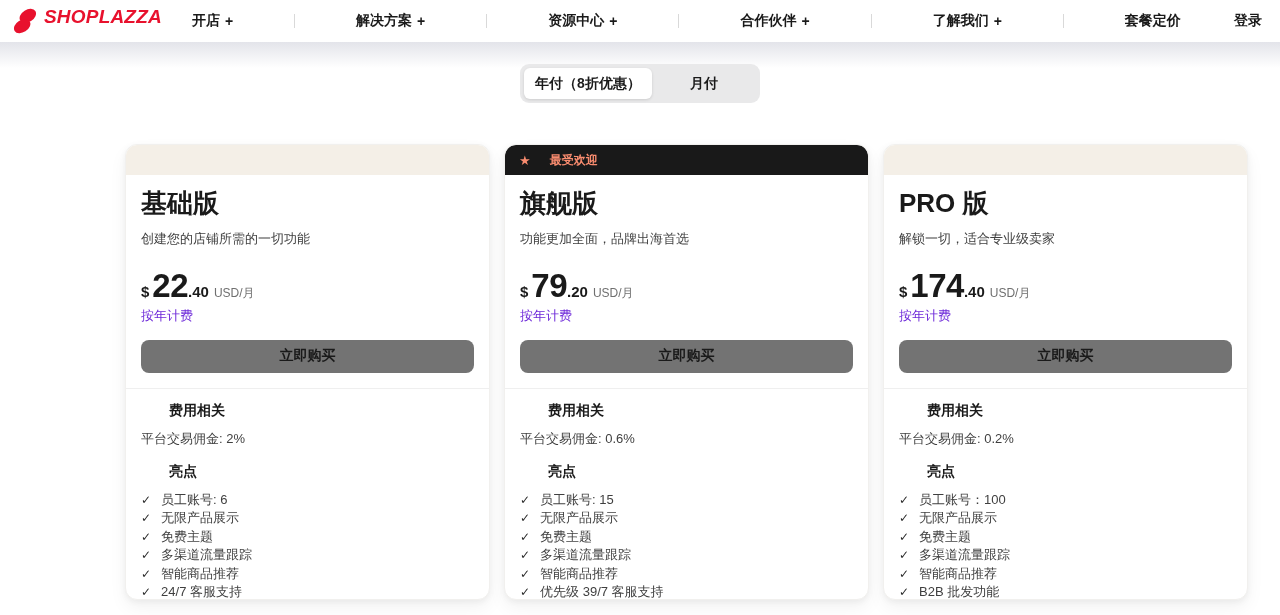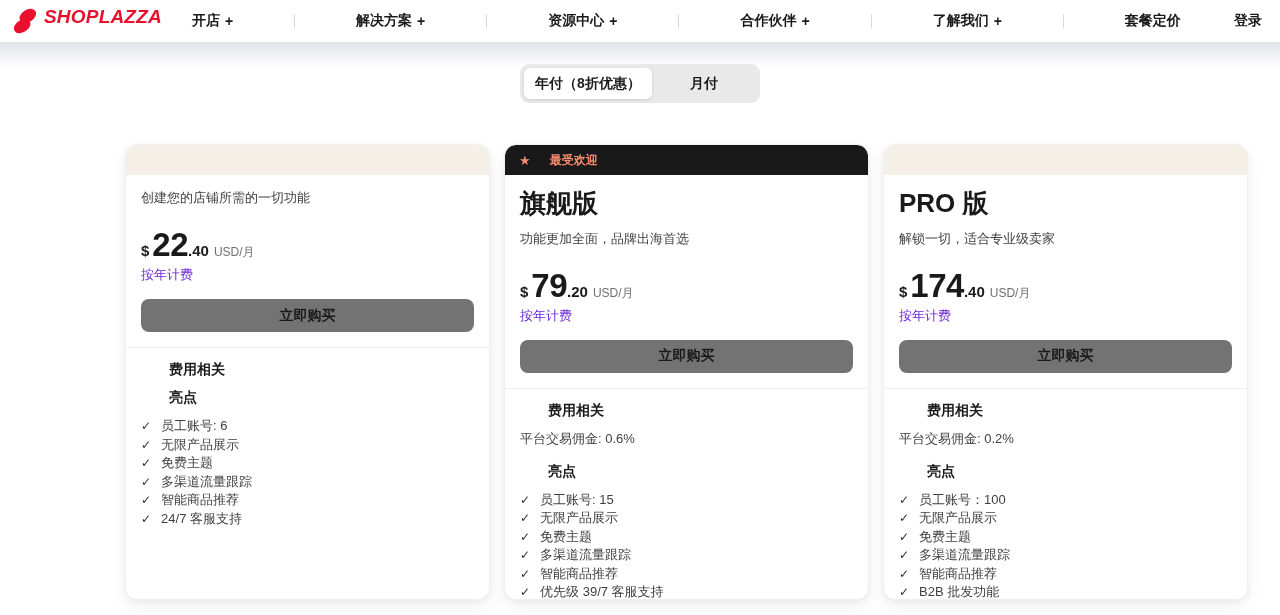--- a/index.html
+++ b/index.html
@@ -193,31 +193,33 @@
     <div class="toggle-option selected">年付（8折优惠）</div>
     <div class="toggle-option unselected">月付</div>
   </div>
 </div>
 
 <main class="cards">
 
   <article class="card">
     <div class="card-top cream"></div>
     <div class="card-body">
+      <h2 class="plan-name">基础版</h2>
       <p class="plan-desc">创建您的店铺所需的一切功能</p>
       <div class="price">
         <span class="cur">$</span>
         <span class="int">22</span>
         <span class="dec">.40</span>
         <span class="unit">USD/月</span>
       </div>
       <div class="billing-note">按年计费</div>
       <button class="cta">立即购买</button>
       <hr class="card-divider">
       <h3 class="section-title">费用相关</h3>
+      <p class="fee-line">平台交易佣金: 2%</p>
       <h3 class="section-title">亮点</h3>
       <ul class="features">
         <li>
             <span class="check">✓</span>
             <span>员工账号: 6</span>
           </li>
         <li>
             <span class="check">✓</span>
             <span>无限产品展示</span>
           </li>

